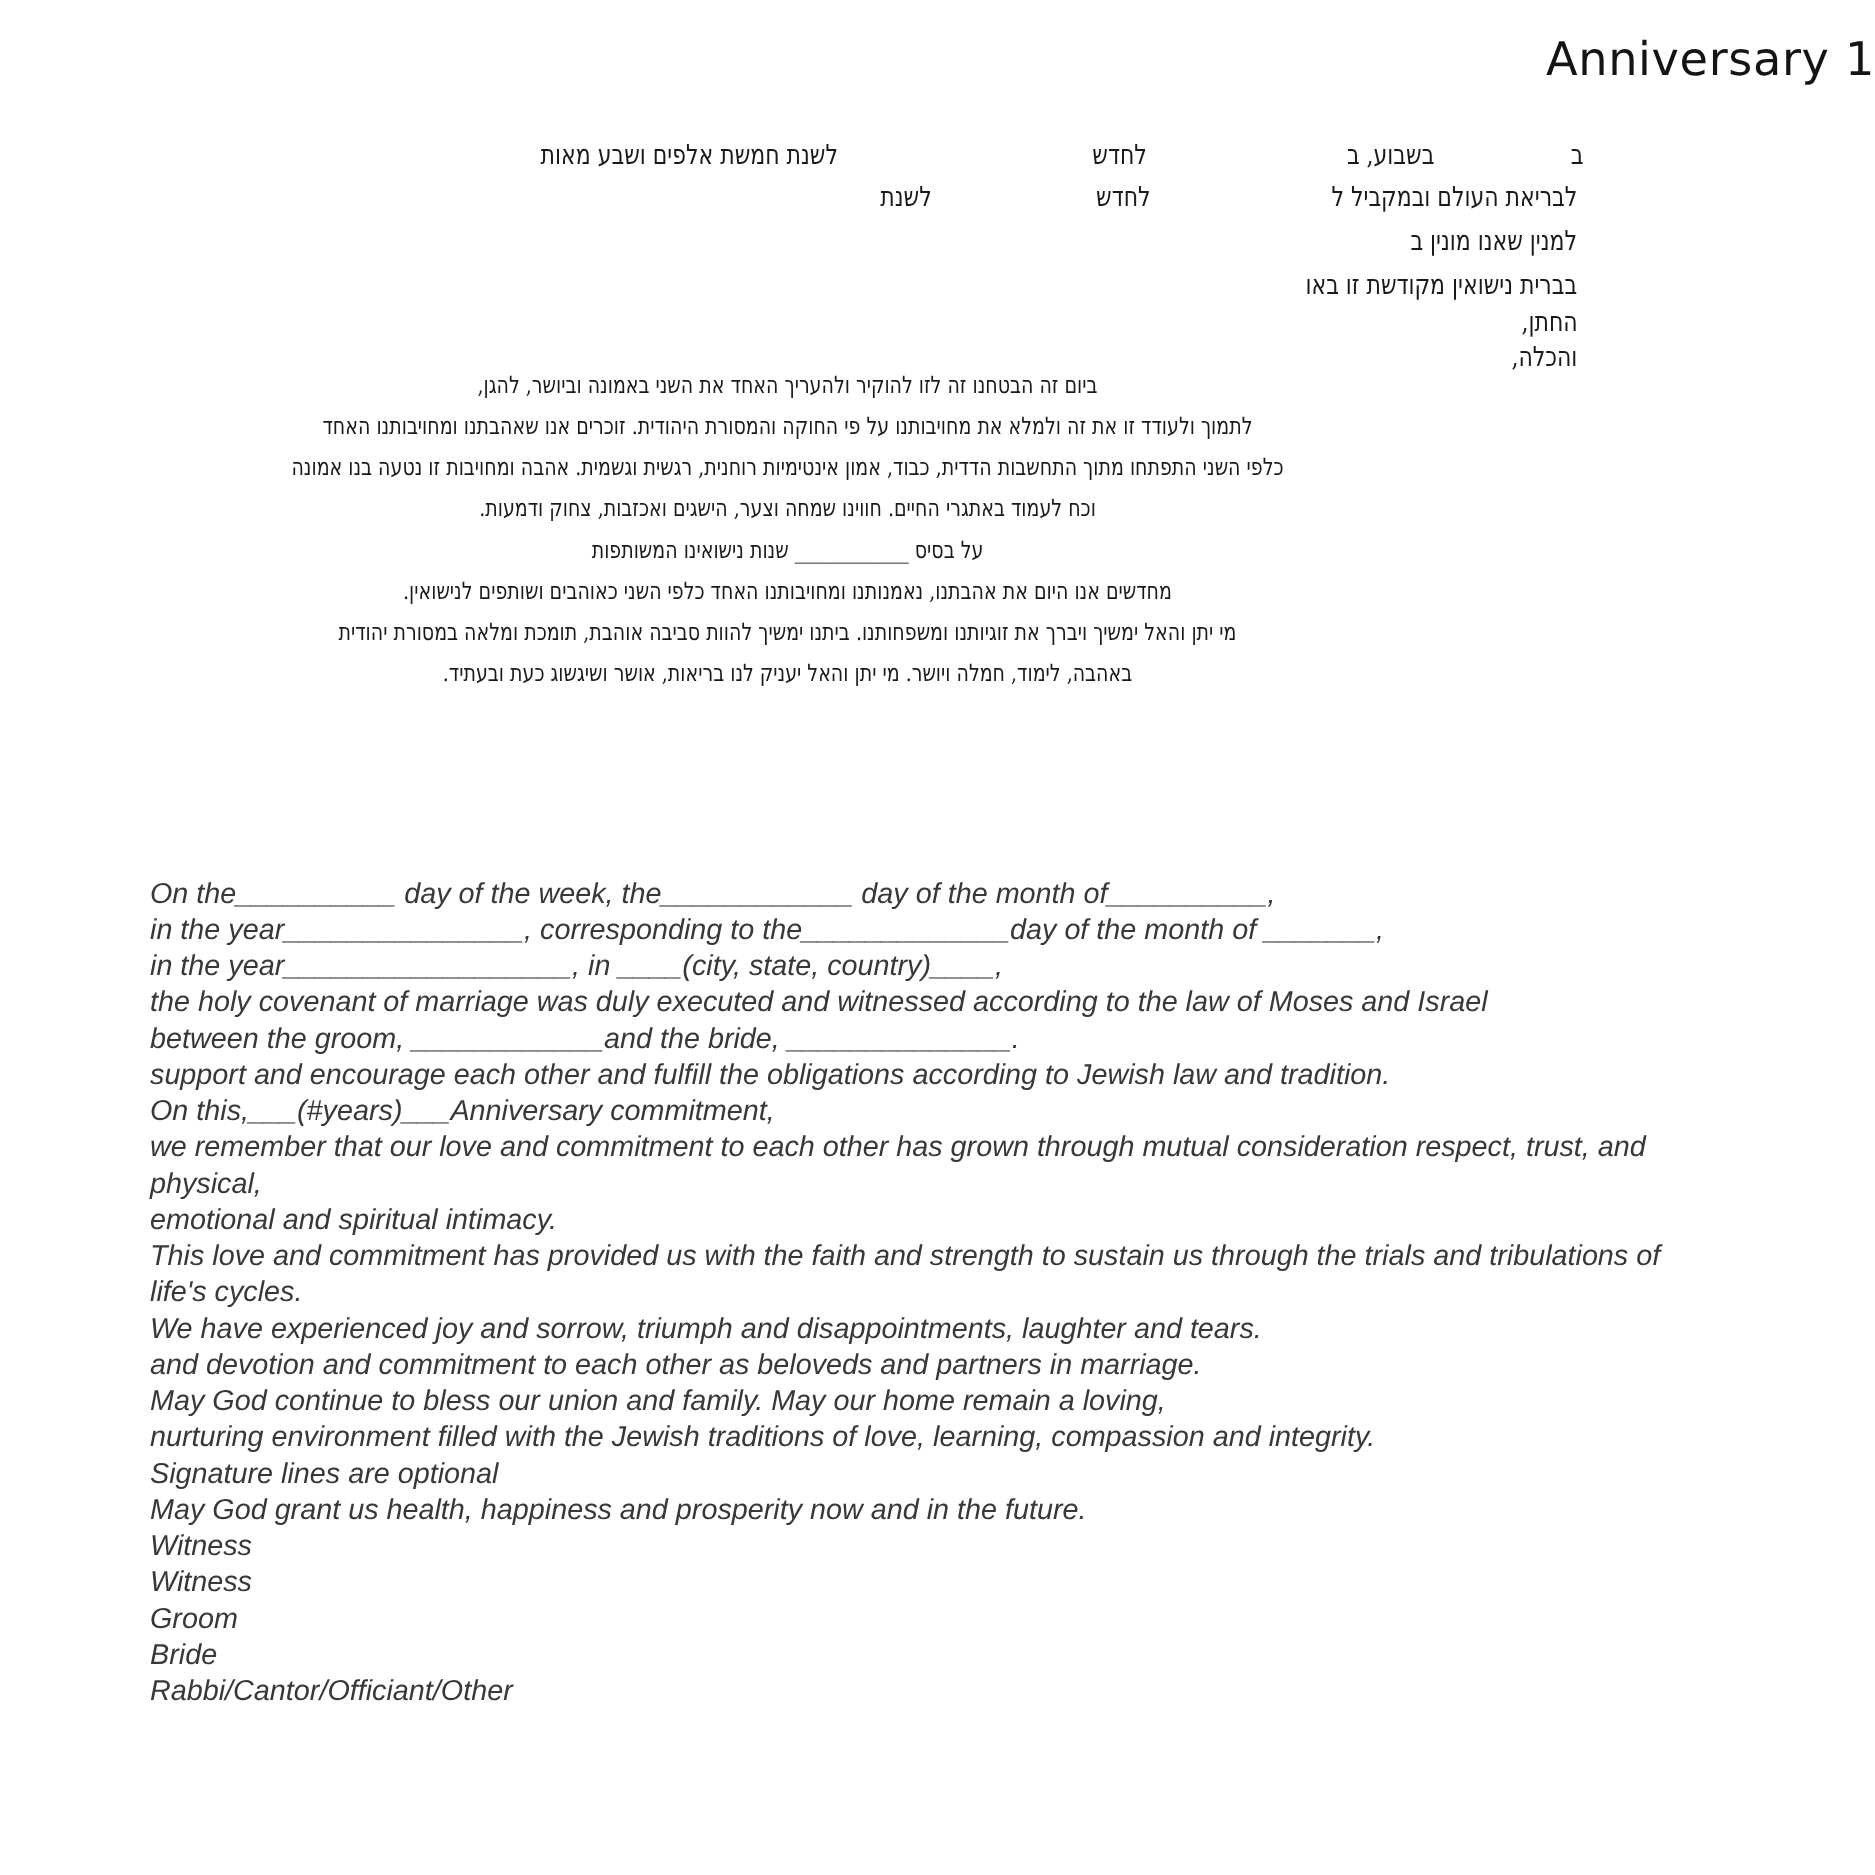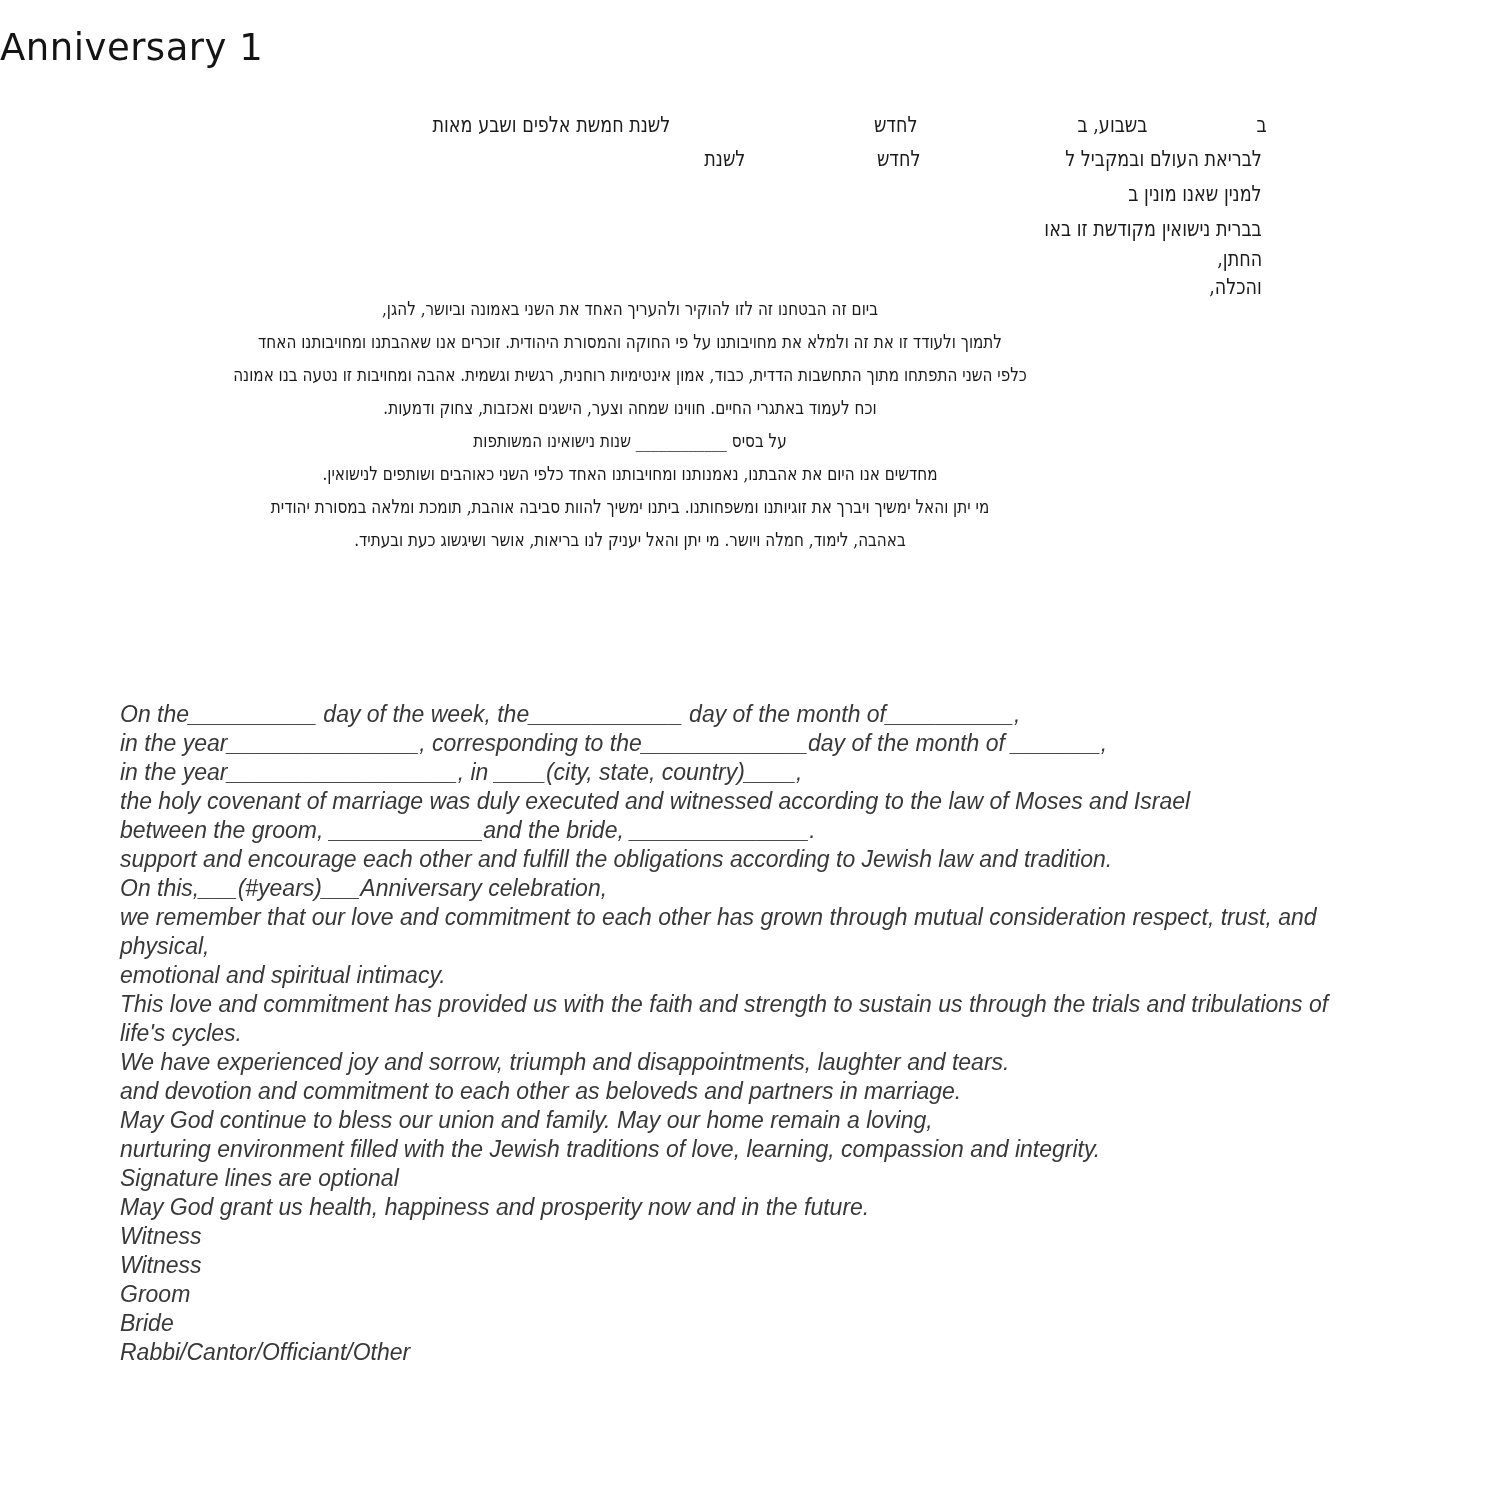--- a/index.html
+++ b/index.html
@@ -9,21 +9,21 @@
     height: 1500px;
     background: #ffffff;
     overflow: hidden;
     color: #1f1f1f;
   }
   .title {
     position: absolute;
     top: 26px;
     left: 0;
     width: 100%;
-    text-align: left;
+    text-align: right;
     font-family: "DejaVu Sans", "Liberation Sans", sans-serif;
     font-weight: 400;
     font-size: 37px;
     letter-spacing: 0.5px;
     color: #141414;
     margin: 0;
   }
   
   .heb {
     font-family: "DejaVu Serif", "DejaVu Sans", serif;
@@ -134,21 +134,21 @@
     <div class="hb-line">באהבה, לימוד, חמלה ויושר. מי יתן והאל יעניק לנו בריאות, אושר ושיגשוג כעת ובעתיד.</div>
   </div>
 
   <div class="eng-body">
     <div class="en-line">On the__________ day of the week, the____________ day of the month of__________,</div>
     <div class="en-line">in the year_______________, corresponding to the_____________day of the month of _______,</div>
     <div class="en-line">in the year__________________, in ____(city, state, country)____,</div>
     <div class="en-line">the holy covenant of marriage was duly executed and witnessed according to the law of Moses and Israel</div>
     <div class="en-line">between the groom, ____________and the bride, ______________.</div>
     <div class="en-line">support and encourage each other and fulfill the obligations according to Jewish law and tradition.</div>
-    <div class="en-line">On this,___(#years)___Anniversary celebration,</div>
+    <div class="en-line">On this,___(#years)___Anniversary commitment,</div>
     <div class="en-line">we remember that our love and commitment to each other has grown through mutual consideration respect, trust, and</div>
     <div class="en-line">physical,</div>
     <div class="en-line">emotional and spiritual intimacy.</div>
     <div class="en-line">This love and commitment has provided us with the faith and strength to sustain us through the trials and tribulations of</div>
     <div class="en-line">life's cycles.</div>
     <div class="en-line">We have experienced joy and sorrow, triumph and disappointments, laughter and tears.</div>
     <div class="en-line">and devotion and commitment to each other as beloveds and partners in marriage.</div>
     <div class="en-line">May God continue to bless our union and family. May our home remain a loving,</div>
     <div class="en-line">nurturing environment filled with the Jewish traditions of love, learning, compassion and integrity.</div>
     <div class="en-line">Signature lines are optional</div>

